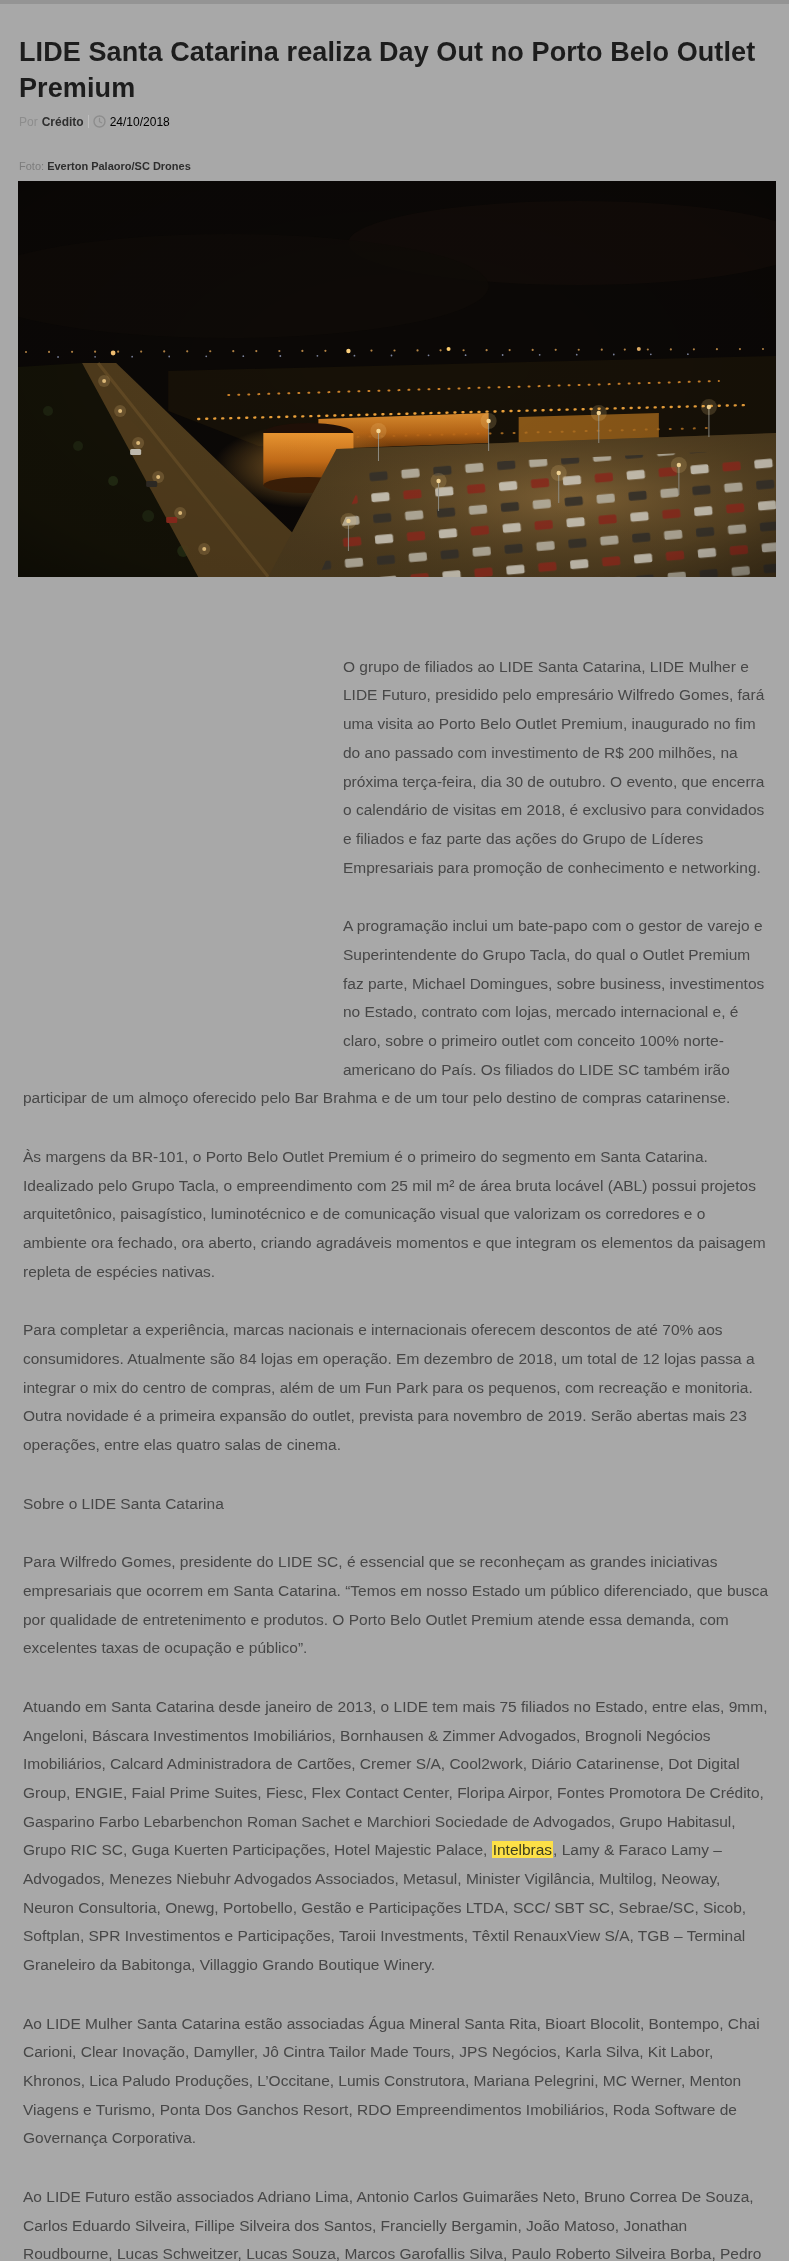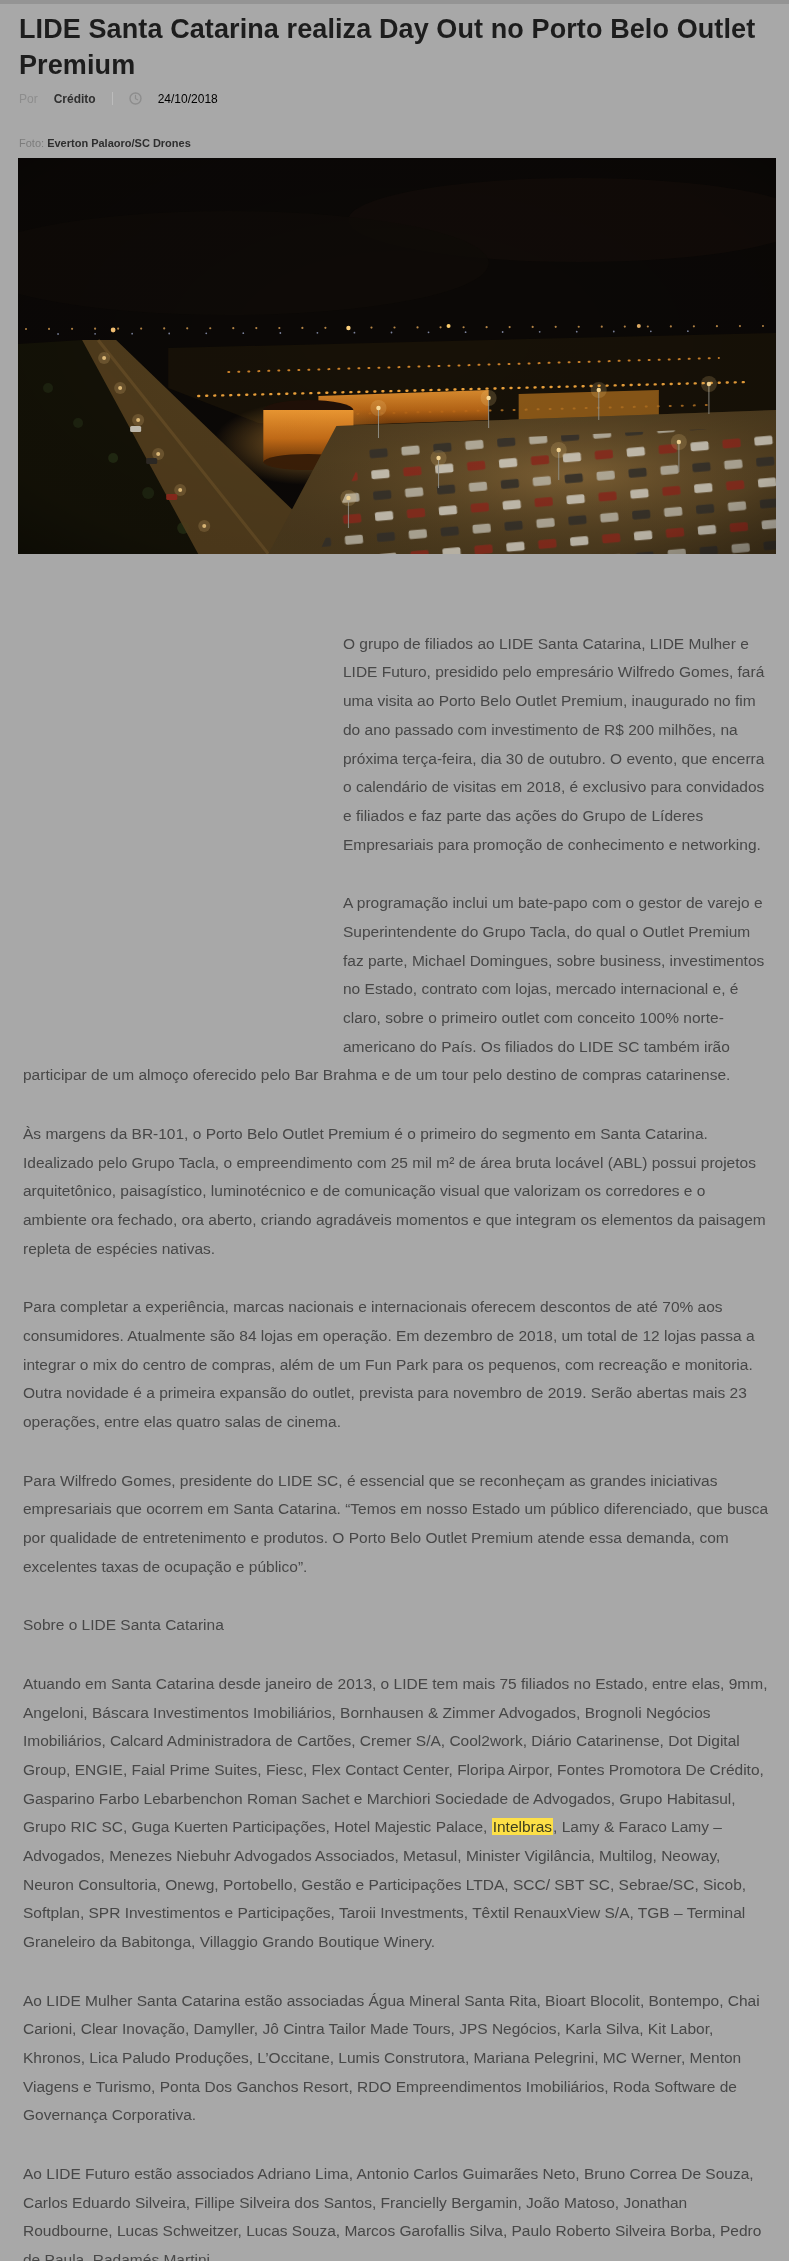--- a/index.html
+++ b/index.html
@@ -6,35 +6,35 @@
   body{
     width:789px;
     background:#a8a8a8;
     font-family:"Liberation Sans", sans-serif;
     -webkit-font-smoothing:antialiased;
   }
   .top-strip{height:4px;background:#949494;}
   .page{width:789px;overflow:hidden;}
 
   h1.title{
-    margin:8px 14px 8px 19px;
+    margin:31px 14px 8px 19px;
     font-size:27px;
     line-height:1.33;
     color:#1d1d1d;
     font-weight:bold;
     letter-spacing:.1px;
   }
 
   .byline{
     margin:2px 0 0 19px;
     font-size:12px;
     color:#8d8d8d;
     display:flex;
     align-items:center;
-    gap:16px;
+    gap:4px;
   }
   .byline .author{color:#2f2f2f;font-weight:bold;text-decoration:none;cursor:pointer;}
   .byline .divider{width:1px;height:13px;background:#bcbcbc;display:inline-block;}
   .byline .clock{display:inline-flex;align-items:center;}
   .byline .date{color:#000000;}
 
   .credit{
     margin:31px 0 9px 19px;
     font-size:11px;
     color:#7c7c7c;
@@ -213,22 +213,22 @@
     </svg>
   </figure>
 
   <div class="article">
     <div class="float-spacer"></div>
 
     <p>O grupo de filiados ao LIDE Santa Catarina, LIDE Mulher e LIDE Futuro, presidido pelo empresário Wilfredo Gomes, fará uma visita ao Porto Belo Outlet Premium, inaugurado no fim do ano passado com investimento de R$ 200 milhões, na próxima terça-feira, dia 30 de outubro. O evento, que encerra o calendário de visitas em 2018, é exclusivo para convidados e filiados e faz parte das ações do Grupo de Líderes Empresariais para promoção de conhecimento e networking.</p>
     <p>A programação inclui um bate-papo com o gestor de varejo e Superintendente do Grupo Tacla, do qual o Outlet Premium faz parte, Michael Domingues, sobre business, investimentos no Estado, contrato com lojas, mercado internacional e, é claro, sobre o primeiro outlet com conceito 100% norte-americano do País. Os filiados do LIDE SC também irão participar de um almoço oferecido pelo Bar Brahma e de um tour pelo destino de compras catarinense.</p>
     <p>Às margens da BR-101, o Porto Belo Outlet Premium é o primeiro do segmento em Santa Catarina. Idealizado pelo Grupo Tacla, o empreendimento com 25 mil m² de área bruta locável (ABL) possui projetos arquitetônico, paisagístico, luminotécnico e de comunicação visual que valorizam os corredores e o ambiente ora fechado, ora aberto, criando agradáveis momentos e que integram os elementos da paisagem repleta de espécies nativas.</p>
     <p>Para completar a experiência, marcas nacionais e internacionais oferecem descontos de até 70% aos consumidores. Atualmente são 84 lojas em operação. Em dezembro de 2018, um total de 12 lojas passa a integrar o mix do centro de compras, além de um Fun Park para os pequenos, com recreação e monitoria. Outra novidade é a primeira expansão do outlet, prevista para novembro de 2019. Serão abertas mais 23 operações, entre elas quatro salas de cinema.</p>
+    <p>Sobre o LIDE Santa Catarina</p>
+
     <p>Para Wilfredo Gomes, presidente do LIDE SC, é essencial que se reconheçam as grandes iniciativas empresariais que ocorrem em Santa Catarina. “Temos em nosso Estado um público diferenciado, que busca por qualidade de entretenimento e produtos. O Porto Belo Outlet Premium atende essa demanda, com excelentes taxas de ocupação e público”.</p>
-
-    <p>Sobre o LIDE Santa Catarina</p>
 
     <p><span>Atuando em Santa Catarina desde janeiro de 2013, o LIDE tem mais 75 filiados no Estado, entre elas, 9mm, Angeloni, Báscara Investimentos Imobiliários, Bornhausen &amp; Zimmer Advogados, Brognoli Negócios Imobiliários, Calcard Administradora de Cartões, Cremer S/A, Cool2work, Diário Catarinense, Dot Digital Group, ENGIE, Faial Prime Suites, Fiesc, Flex Contact Center, Floripa Airpor, Fontes Promotora De Crédito, Gasparino Farbo Lebarbenchon Roman Sachet e Marchiori Sociedade de Advogados, Grupo Habitasul, Grupo RIC SC, Guga Kuerten Participações, Hotel Majestic Palace, </span><mark class="hl">Intelbras</mark><span>, Lamy &amp; Faraco Lamy – Advogados, Menezes Niebuhr Advogados Associados, Metasul, Minister Vigilância, Multilog, Neoway, Neuron Consultoria, Onewg, Portobello, Gestão e Participações LTDA,  SCC/ SBT SC, Sebrae/SC, Sicob, Softplan, SPR Investimentos e Participações, Taroii Investments, Têxtil RenauxView S/A, TGB – Terminal Graneleiro da Babitonga, Villaggio Grando Boutique Winery.</span></p>
 
     <p>Ao LIDE Mulher Santa Catarina estão associadas Água Mineral Santa Rita, Bioart Blocolit, Bontempo, Chai Carioni, Clear Inovação, Damyller, Jô Cintra Tailor Made Tours, JPS Negócios, Karla Silva, Kit Labor, Khronos, Lica Paludo Produções, L’Occitane, Lumis Construtora, Mariana Pelegrini, MC Werner, Menton Viagens e Turismo, Ponta Dos Ganchos Resort, RDO Empreendimentos Imobiliários, Roda Software de Governança Corporativa.</p>
     <p class="last">Ao LIDE Futuro estão associados Adriano Lima, Antonio Carlos Guimarães Neto, Bruno Correa De Souza, Carlos Eduardo Silveira, Fillipe Silveira dos Santos, Francielly Bergamin, João Matoso, Jonathan Roudbourne, Lucas Schweitzer, Lucas Souza, Marcos Garofallis Silva, Paulo Roberto Silveira Borba, Pedro de Paula, Radamés Martini.</p>
   </div>
 </div>
 
 </body></html>

